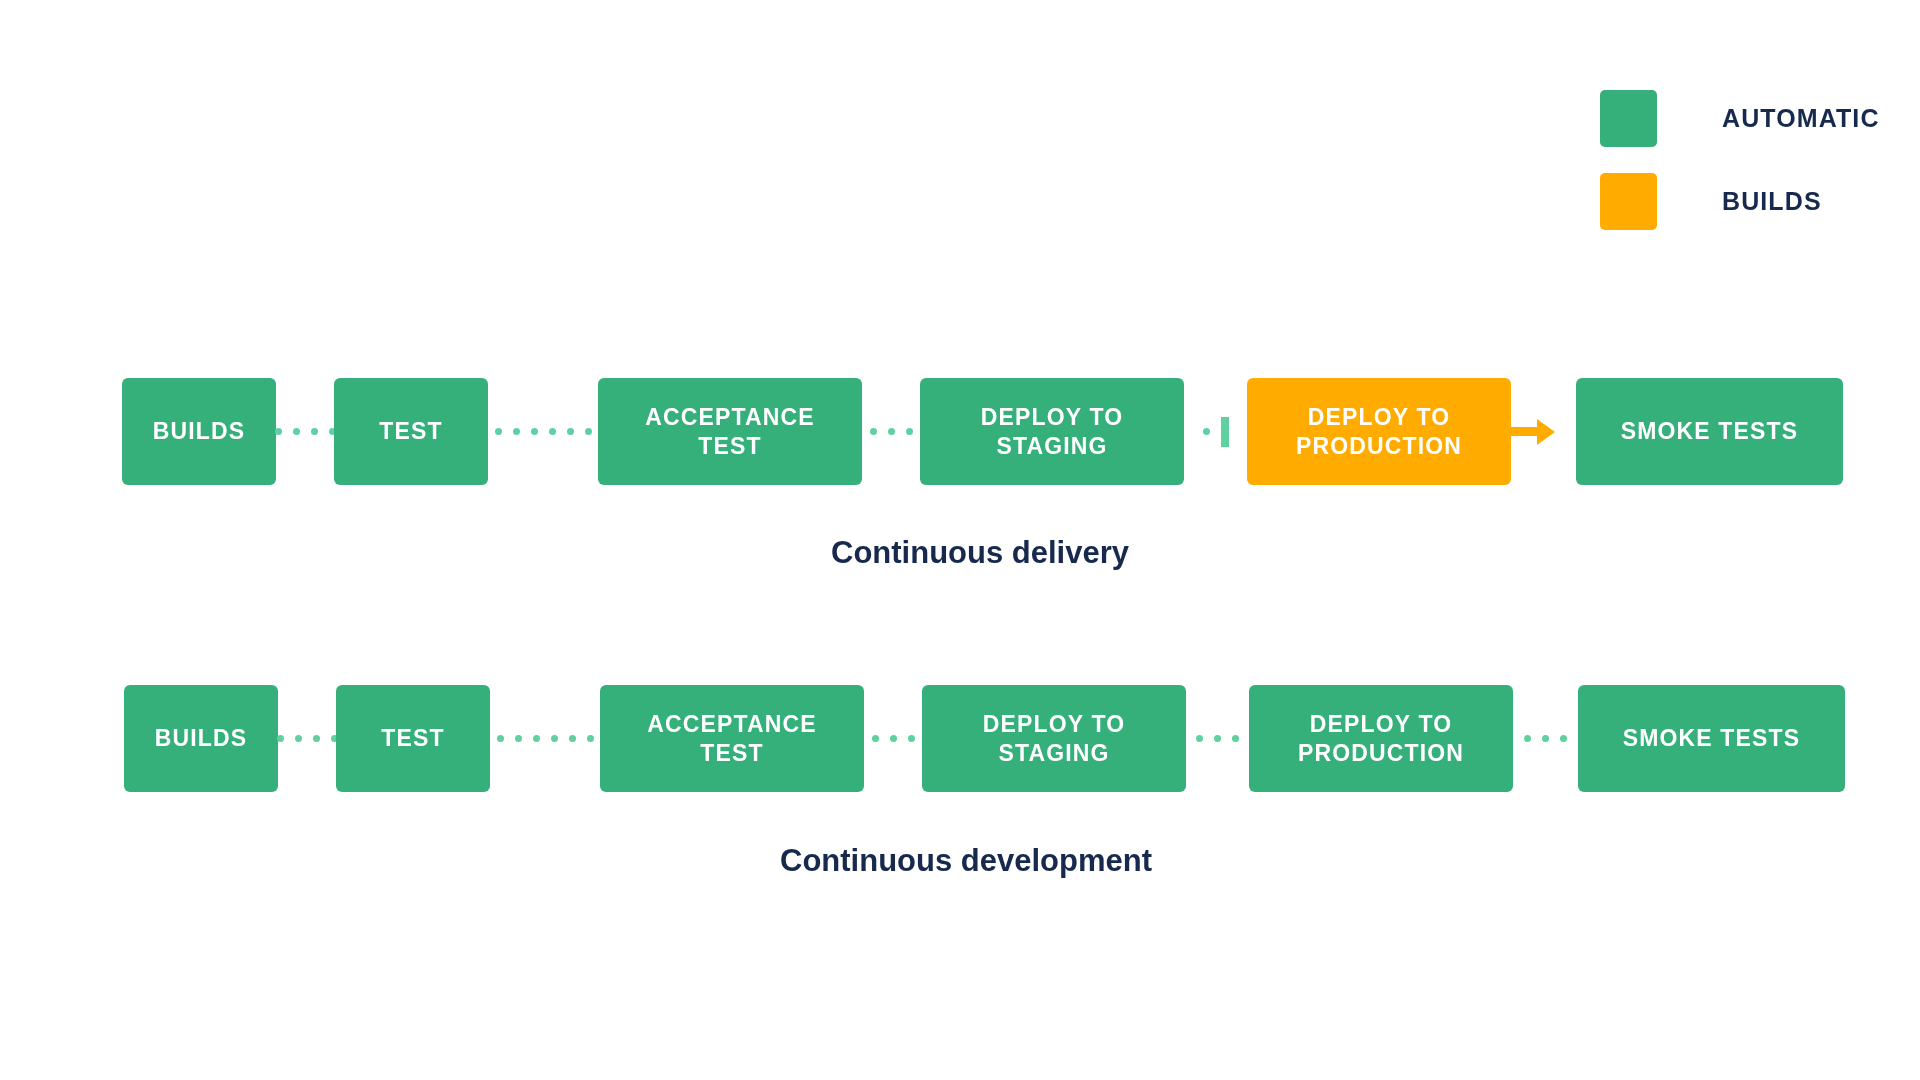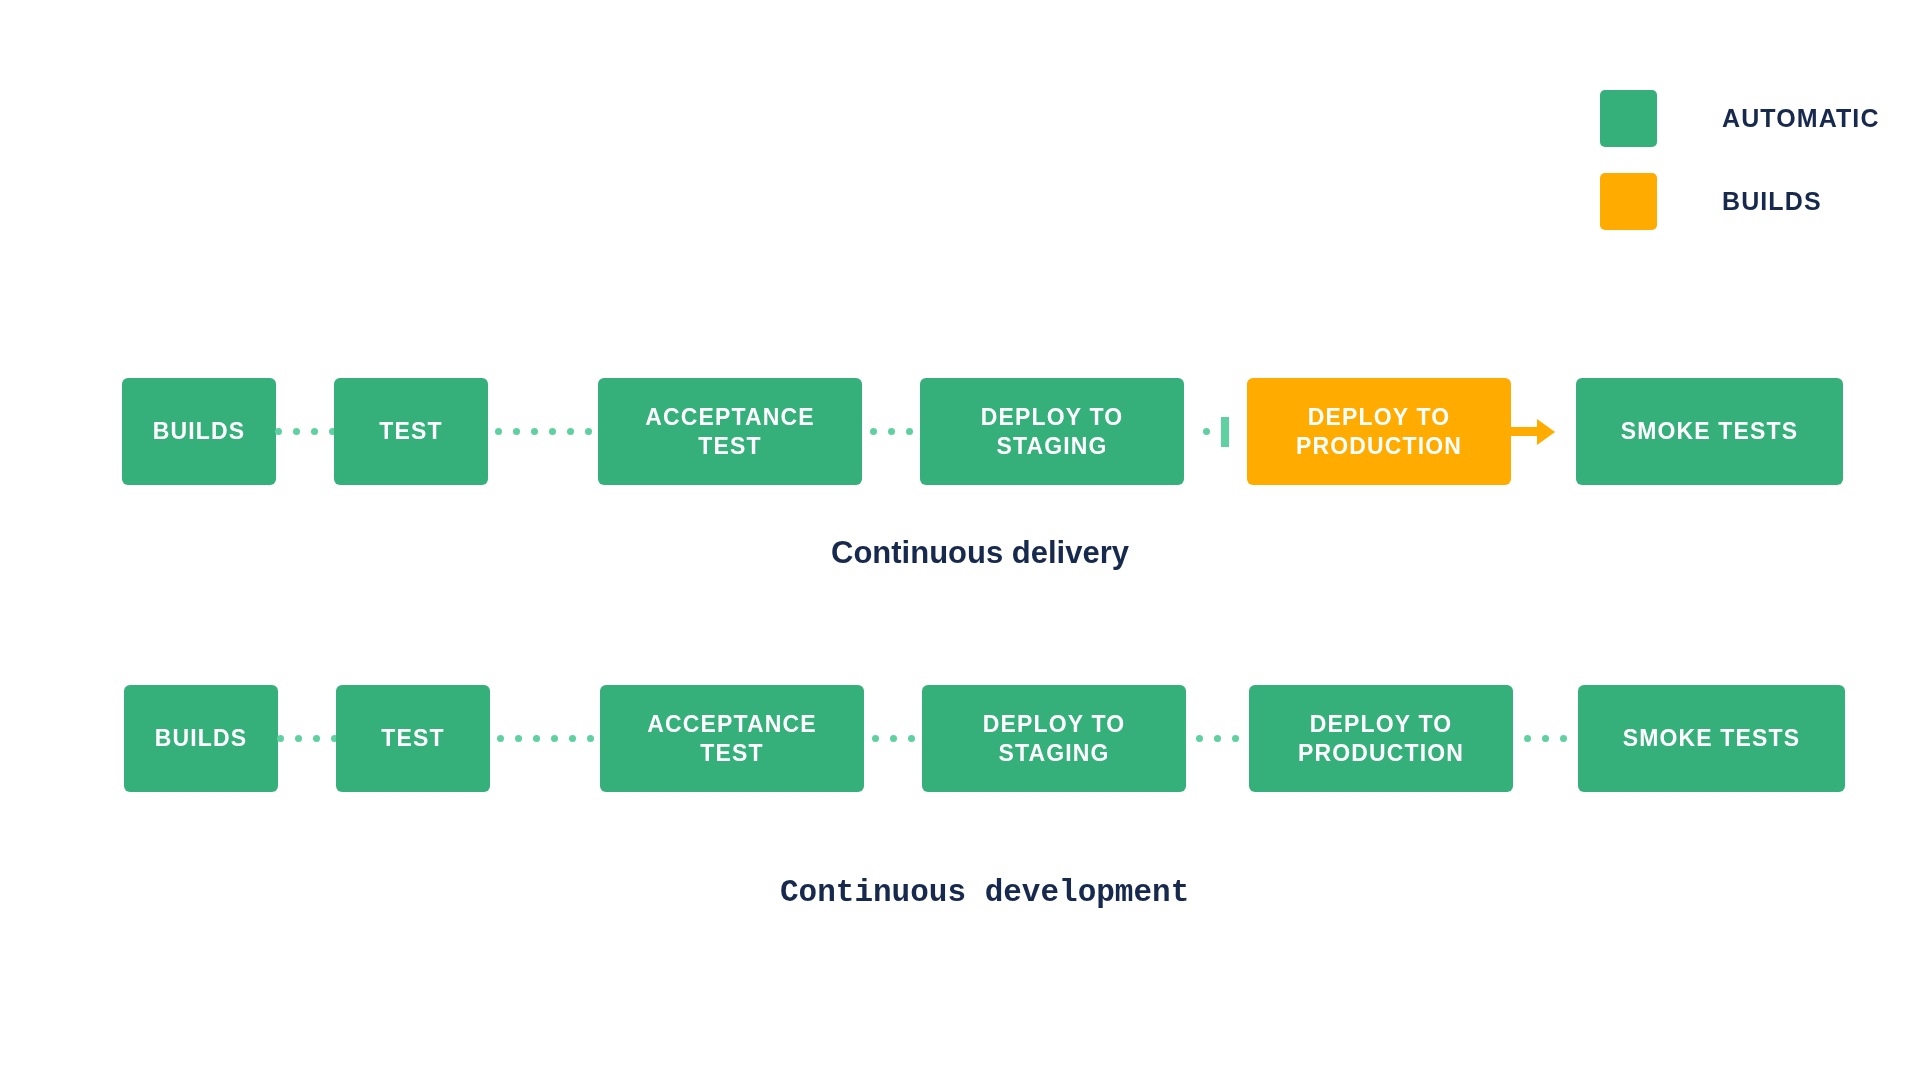--- a/index.html
+++ b/index.html
@@ -123,21 +123,21 @@
   
   .caption {
     position: absolute;
     font-size: 31px;
     font-weight: bold;
     color: #17294d;
     white-space: nowrap;
     line-height: 1;
   }
   #caption-delivery { left: 822px; top: 537px; margin-left: 9px; }
-  #caption-development { left: 780px; top: 877px; font-family: Liberation Mono, monospace; }
+  #caption-development { left: 780px; top: 845px; }
 </style>
 </head>
 <body>
 
 <div id="legend">
     <div class="legend-row">
       <div class="legend-swatch" style="background: rgb(53, 176, 123);"></div>
       <div class="legend-label">AUTOMATIC</div>
     </div>
     <div class="legend-row">

